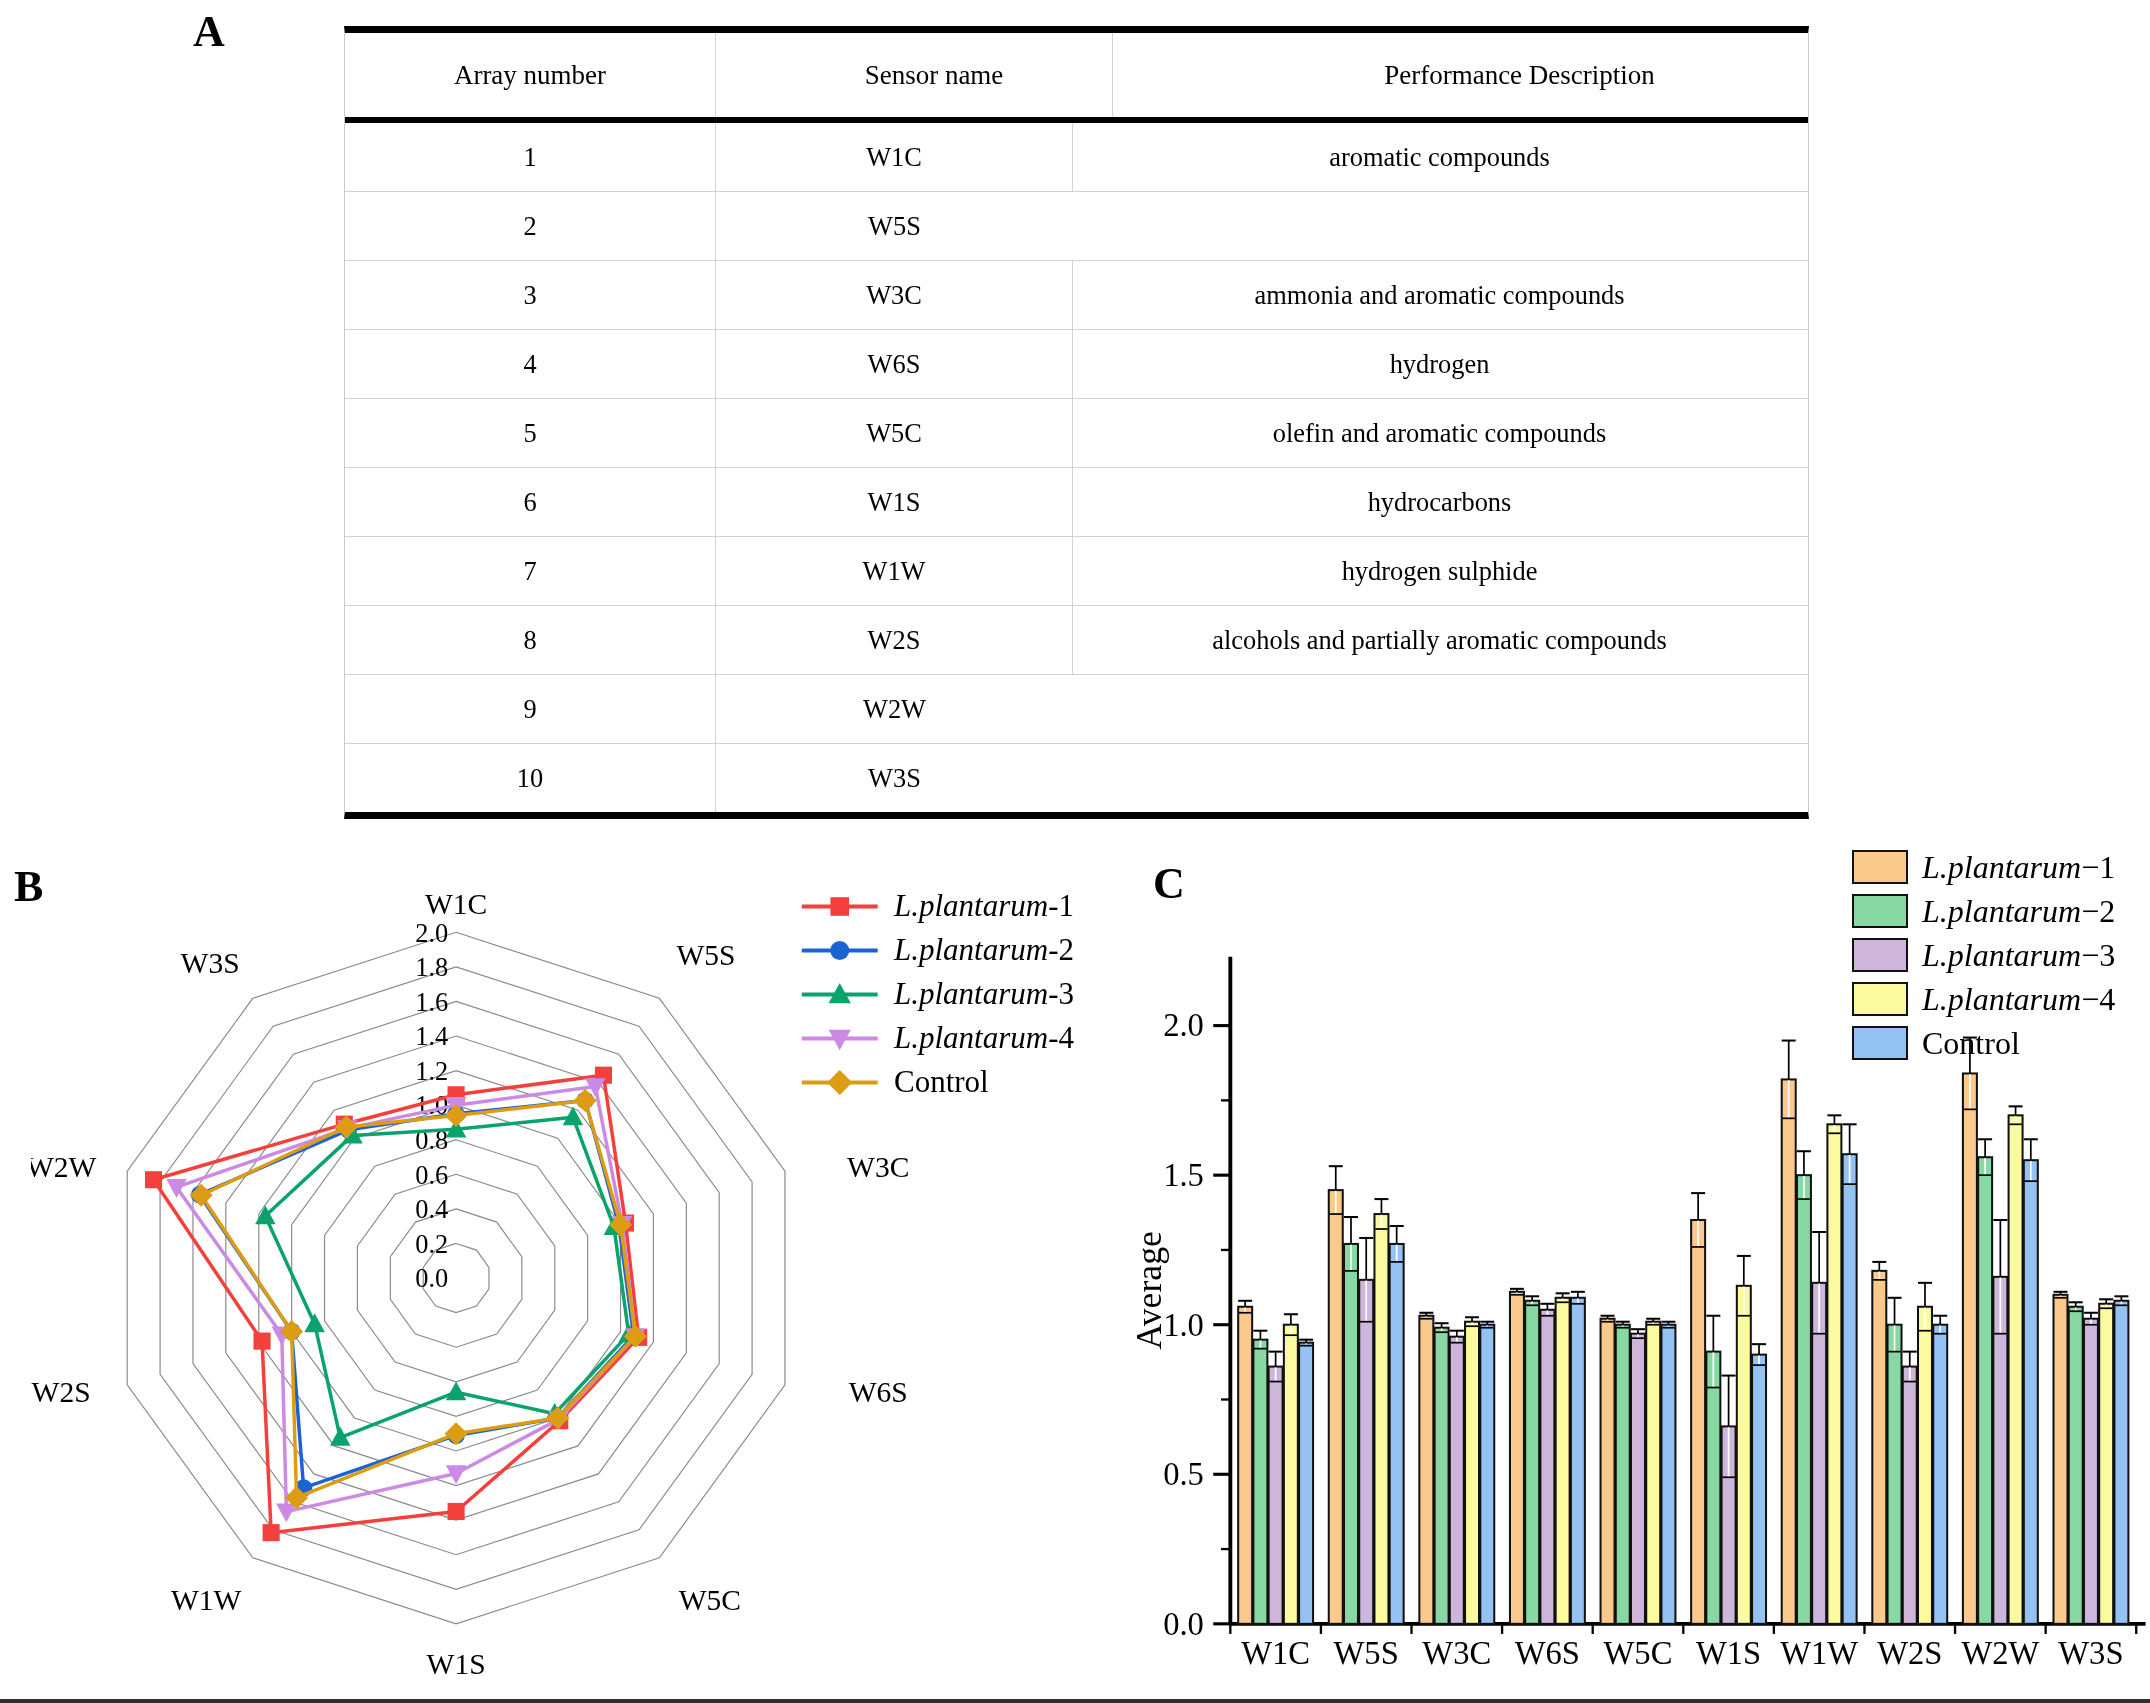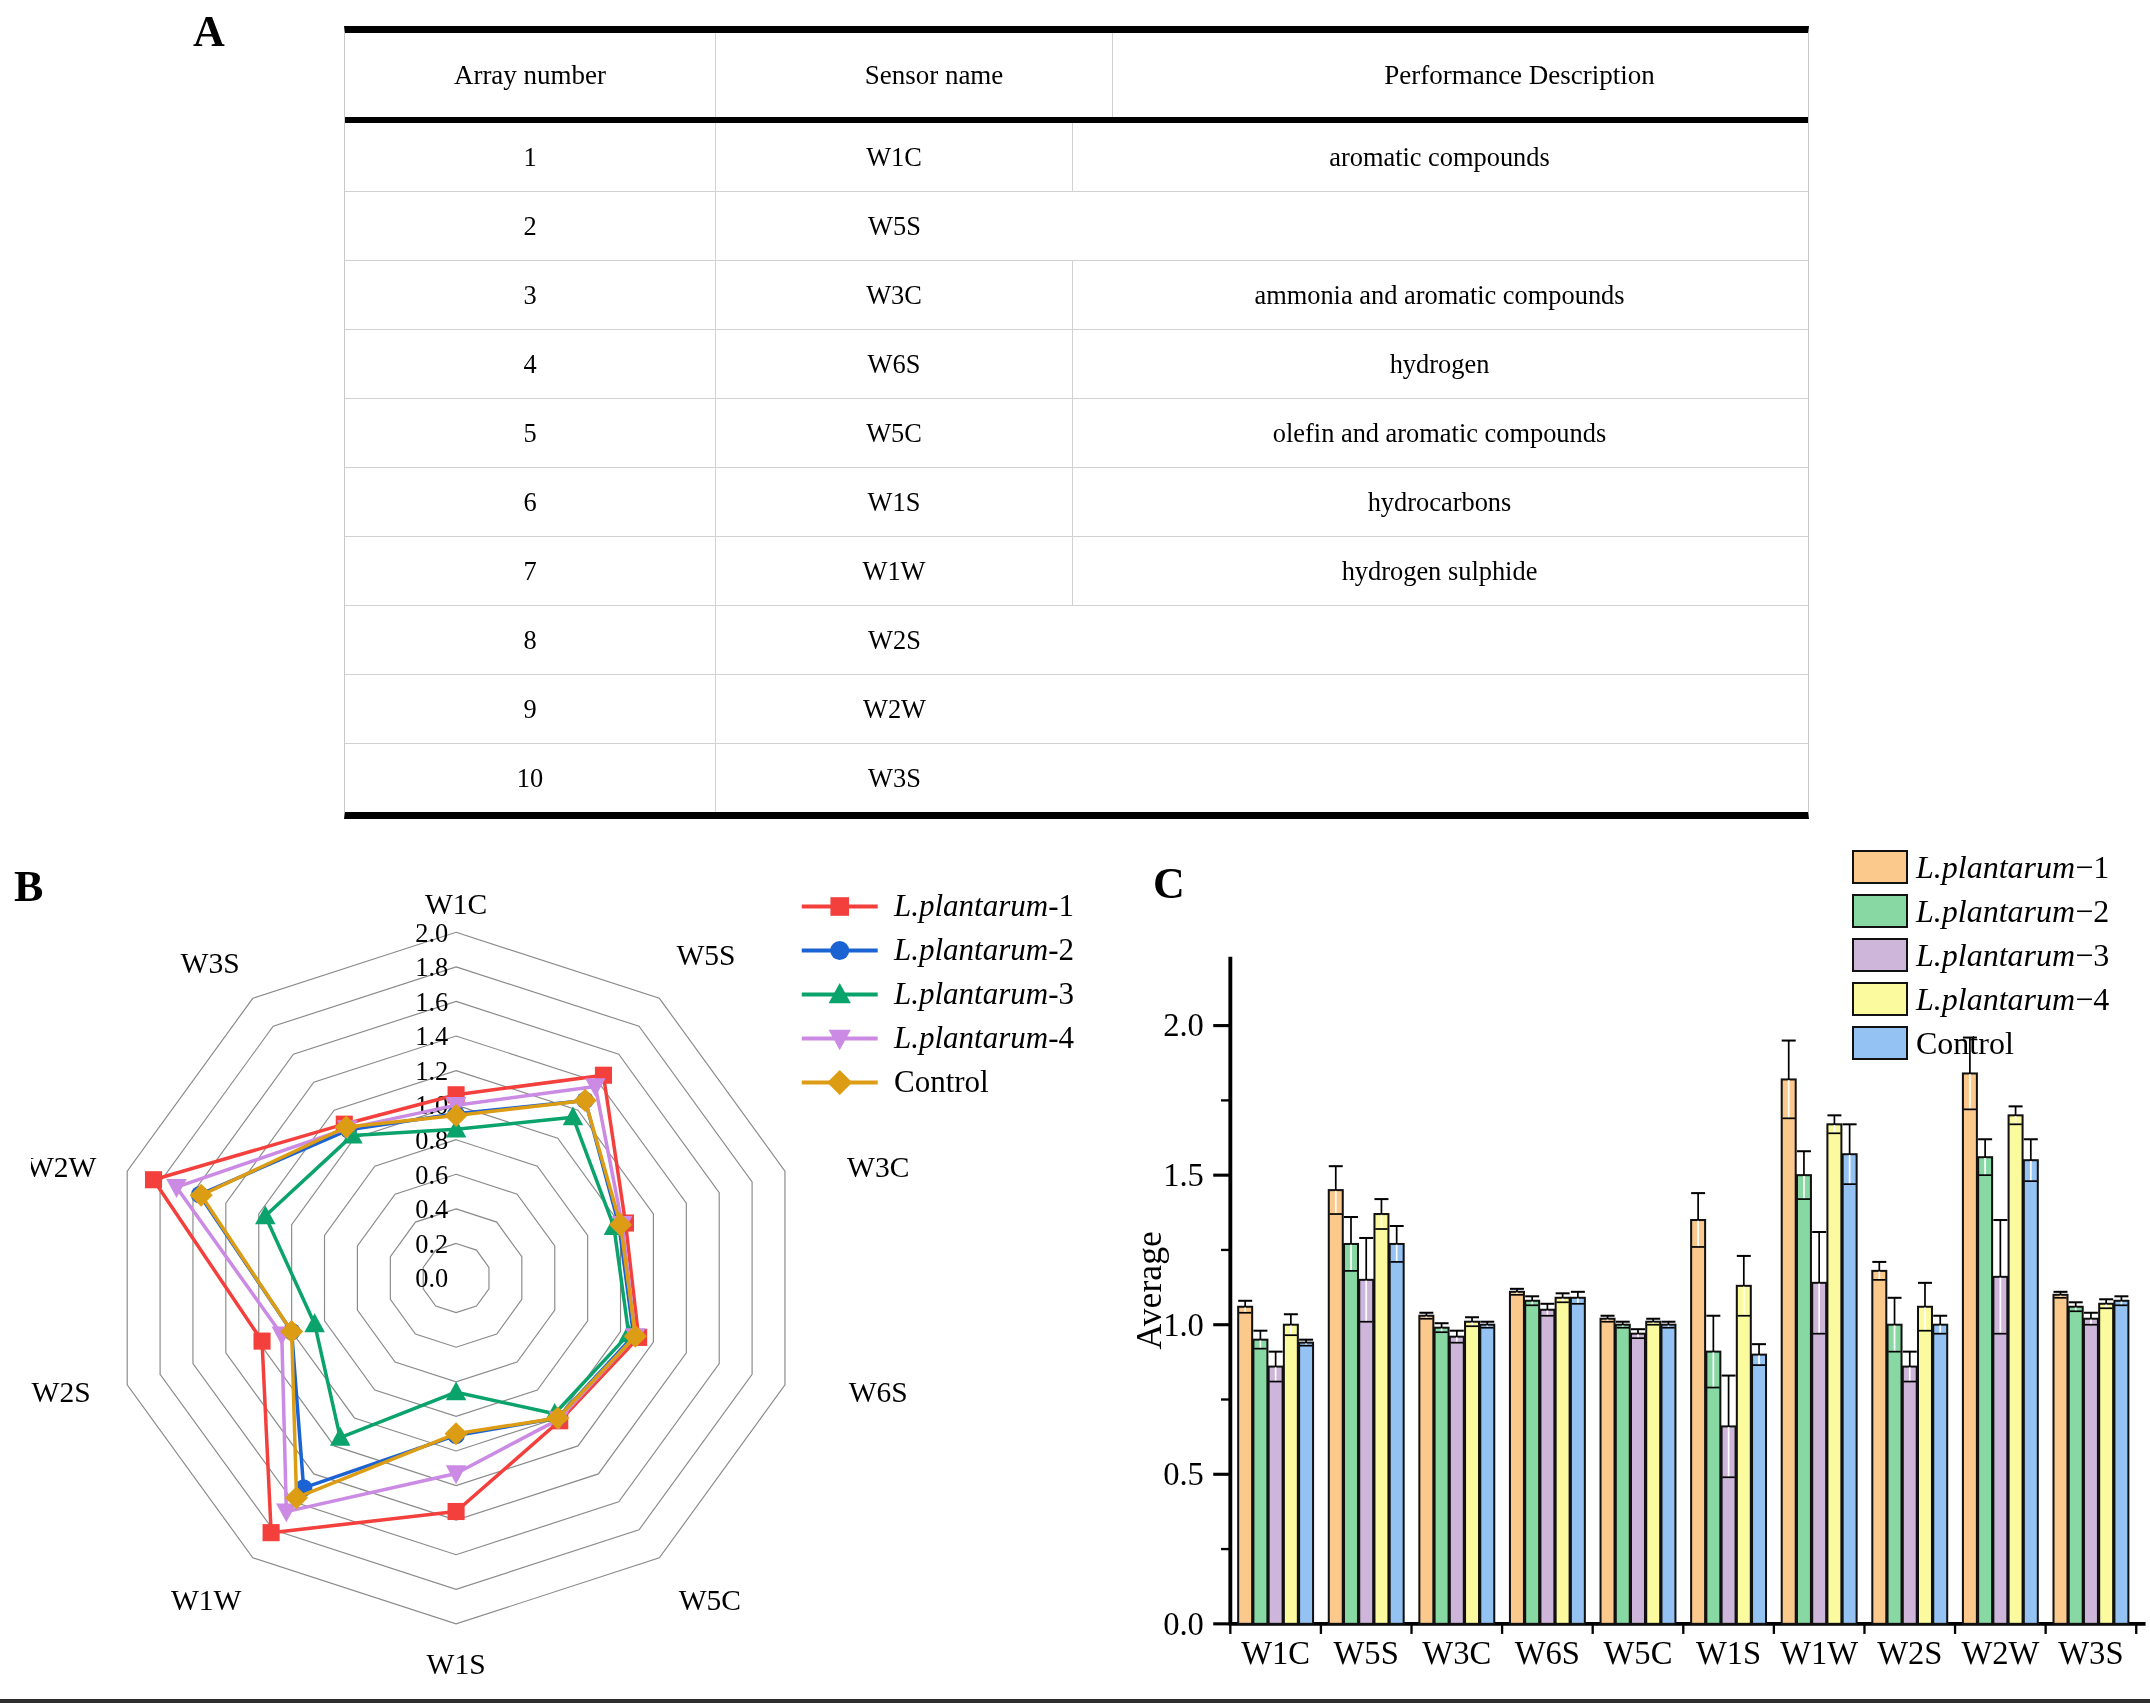--- a/index.html
+++ b/index.html
@@ -52,21 +52,21 @@
   }
   .rlegend-item{display:flex;align-items:center;height:44px;}
   .rlegend-label{font-size:31px;margin-left:13px;white-space:nowrap;}
   .it{font-style:italic;}
 
   
   #bar-wrap{position:absolute;left:1127px;top:839px;width:1024px;height:865px;}
   #bar-legend{position:absolute;left:1852px;top:845px;}
   .blegend-item{display:flex;align-items:center;height:44px;}
   .blegend-swatch{width:56px;height:34px;border:2.3px solid #111;box-sizing:border-box;}
-  .blegend-label{font-size:32px;margin-left:8px;white-space:nowrap;}
+  .blegend-label{font-size:32px;margin-left:14px;white-space:nowrap;}
 
   #figure-bottom-border{
     position:absolute;left:0;bottom:0;width:100%;height:5.4px;background:#2e2e2e;
   }
   svg text{font-family:"Liberation Serif", serif;}
 </style>
 </head>
 <body>
 
 <div class="panel-letter" id="panel-a-label">A</div>
@@ -110,20 +110,21 @@
         <div class="t-cell">hydrocarbons</div>
       </div>
       <div class="t-row">
         <div class="t-cell">7</div>
         <div class="t-cell">W1W</div>
         <div class="t-cell">hydrogen sulphide</div>
       </div>
       <div class="t-row">
         <div class="t-cell">8</div>
         <div class="t-cell">W2S</div>
+        <div class="t-cell">alcohols and partially aromatic compounds</div>
       </div>
       <div class="t-row">
         <div class="t-cell">9</div>
         <div class="t-cell">W2W</div>
       </div>
       <div class="t-row">
         <div class="t-cell">10</div>
         <div class="t-cell">W3S</div>
       </div>
     </div>

